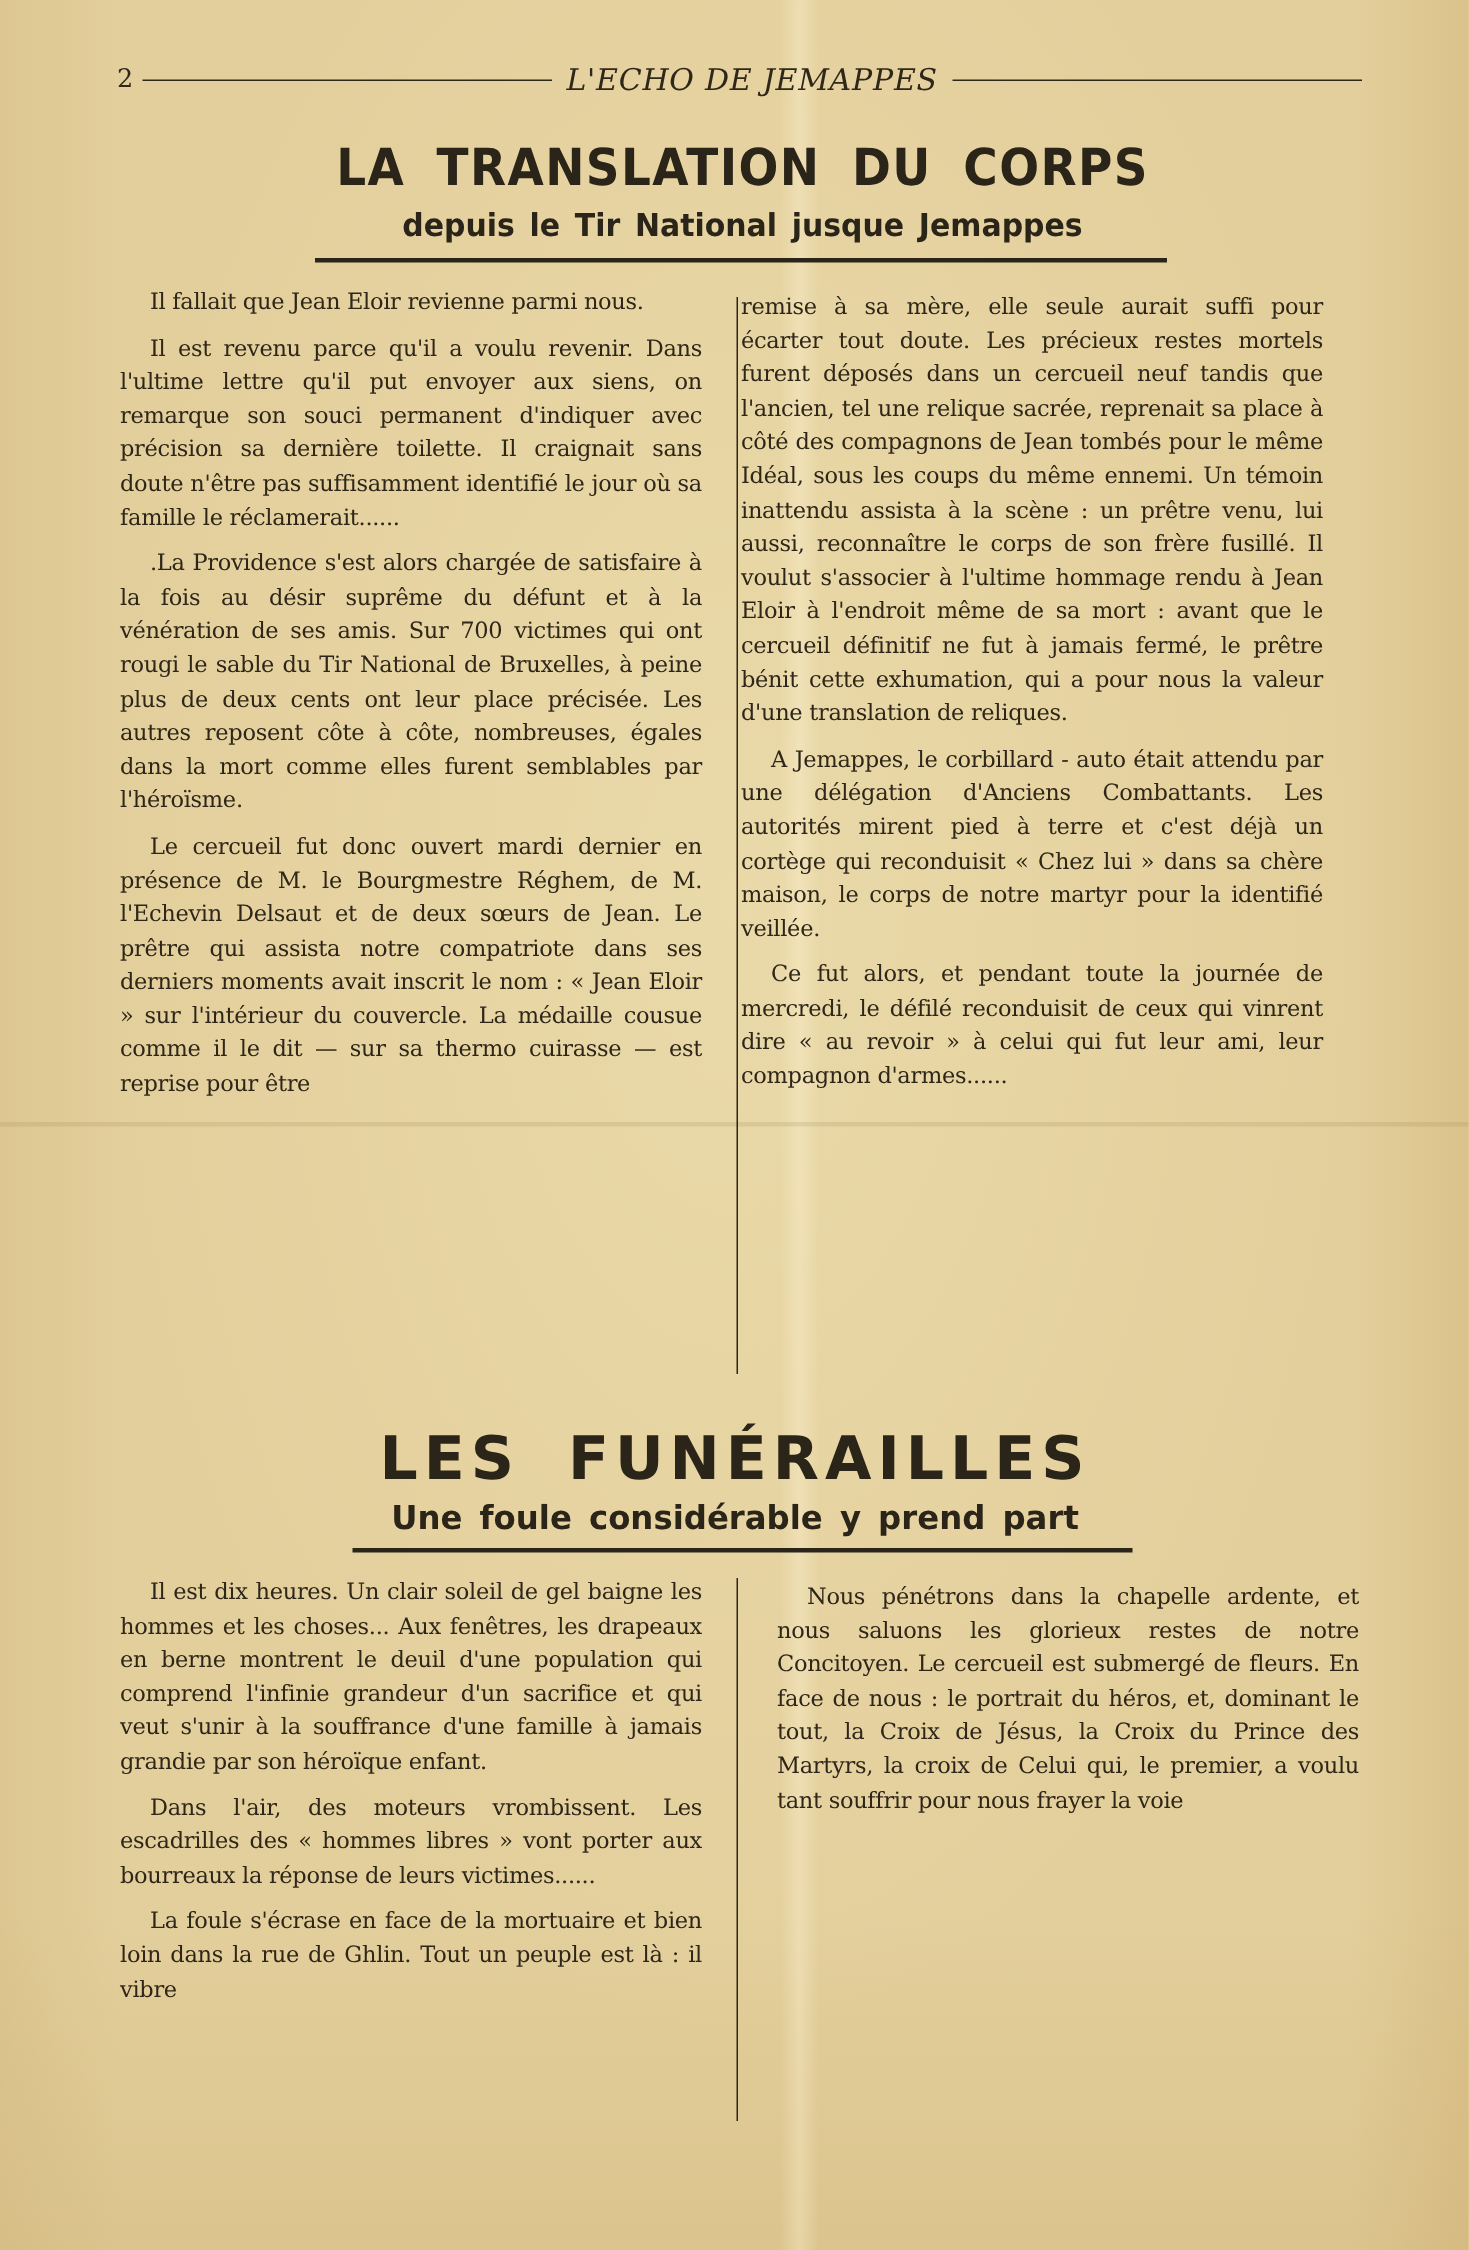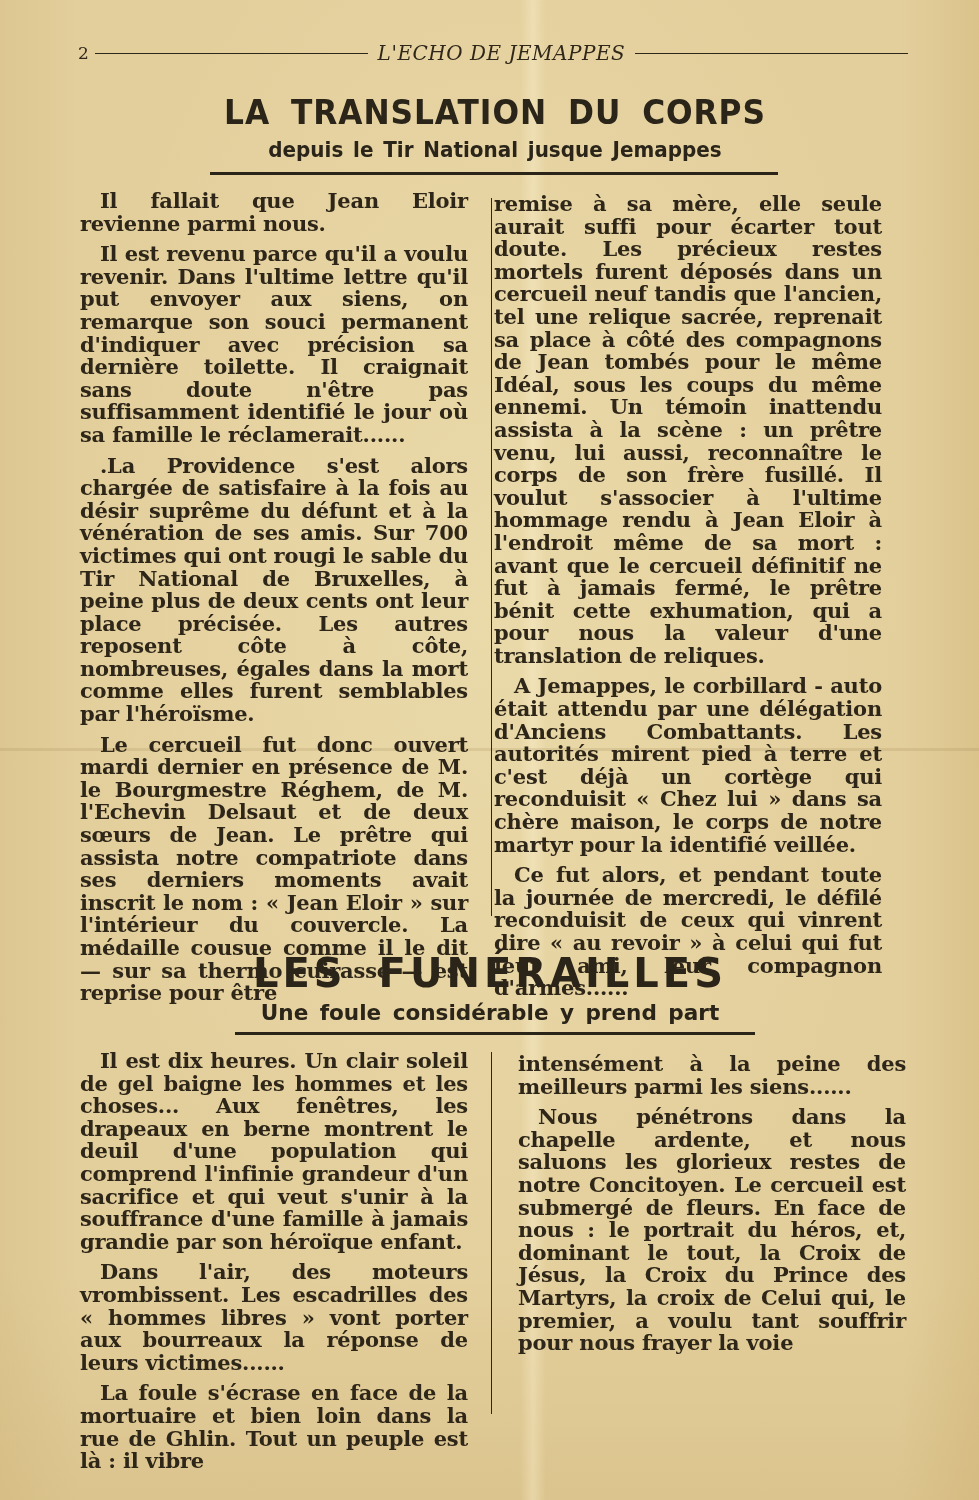--- a/index.html
+++ b/index.html
@@ -38,24 +38,23 @@
   .h1a { left: 200px; top: 92px; width: 590px; font-size: 34px; letter-spacing: 1px; word-spacing: 10px; transform: scaleX(0.92); }
   .h1b { left: 200px; top: 138px; width: 590px; font-size: 21px; word-spacing: 3px; transform: scaleX(0.95); }
   .h1rule { position: absolute; left: 210px; top: 172px; width: 568px; height: 3px; background: #2a2419; }
 
   .h2a { left: 200px; top: 950px; width: 580px; font-size: 40px; letter-spacing: 4px; word-spacing: 14px; }
   .h2b { left: 200px; top: 1000px; width: 580px; font-size: 22px; word-spacing: 4px; transform: scaleX(0.98); }
   .h2rule { position: absolute; left: 235px; top: 1032px; width: 520px; height: 2.5px; background: #2a2419; }
 
   .col {
     position: absolute;
-    font-family: "DejaVu Serif", serif; font-size: 21px; line-height: 22.6px;
+    font-family: "DejaVu Serif", serif; font-size: 15px; line-height: 22.6px;
     text-align: justify; color: #2e2618;
     letter-spacing: -0.2px;
-    font-weight: bold;
   }
   .col p { margin: 0 0 8px 0; text-indent: 20px; }
   .col p.cont { text-indent: 0; }
   .c1 { left: 80px; top: 190px; width: 388px; }
   .c2 { left: 494px; top: 193px; width: 388px; }
   .c3 { left: 80px; top: 1050px; width: 388px; }
   .c4 { left: 518px; top: 1053px; width: 388px; }
 
   .vrule { position: absolute; width: 0; border-left: 1.3px solid #2e2618; }
   .v1 { left: 491px; top: 198px; height: 718px; }
@@ -95,15 +94,14 @@
 <div class="headline h2b">Une foule considérable y prend part</div>
 <div class="h2rule"></div>
 
 <div class="col c3">
   <p>Il est dix heures. Un clair soleil de gel baigne les hommes et les choses... Aux fenêtres, les drapeaux en berne montrent le deuil d'une population qui comprend l'infinie grandeur d'un sacrifice et qui veut s'unir à la souffrance d'une famille à jamais grandie par son héroïque enfant.</p>
   <p>Dans l'air, des moteurs vrombissent. Les escadrilles des « hommes libres » vont porter aux bourreaux la réponse de leurs victimes......</p>
   <p>La foule s'écrase en face de la mortuaire et bien loin dans la rue de Ghlin. Tout un peuple est là : il vibre</p>
 </div>
 <div class="vrule v2"></div>
 <div class="col c4">
-  <p class="cont">intensément à la peine des meilleurs parmi les siens......</p>
   <p>Nous pénétrons dans la chapelle ardente, et nous saluons les glorieux restes de notre Concitoyen. Le cercueil est submergé de fleurs. En face de nous : le portrait du héros, et, dominant le tout, la Croix de Jésus, la Croix du Prince des Martyrs, la croix de Celui qui, le premier, a voulu tant souffrir pour nous frayer la voie</p>
 </div>
 
 </body></html>

